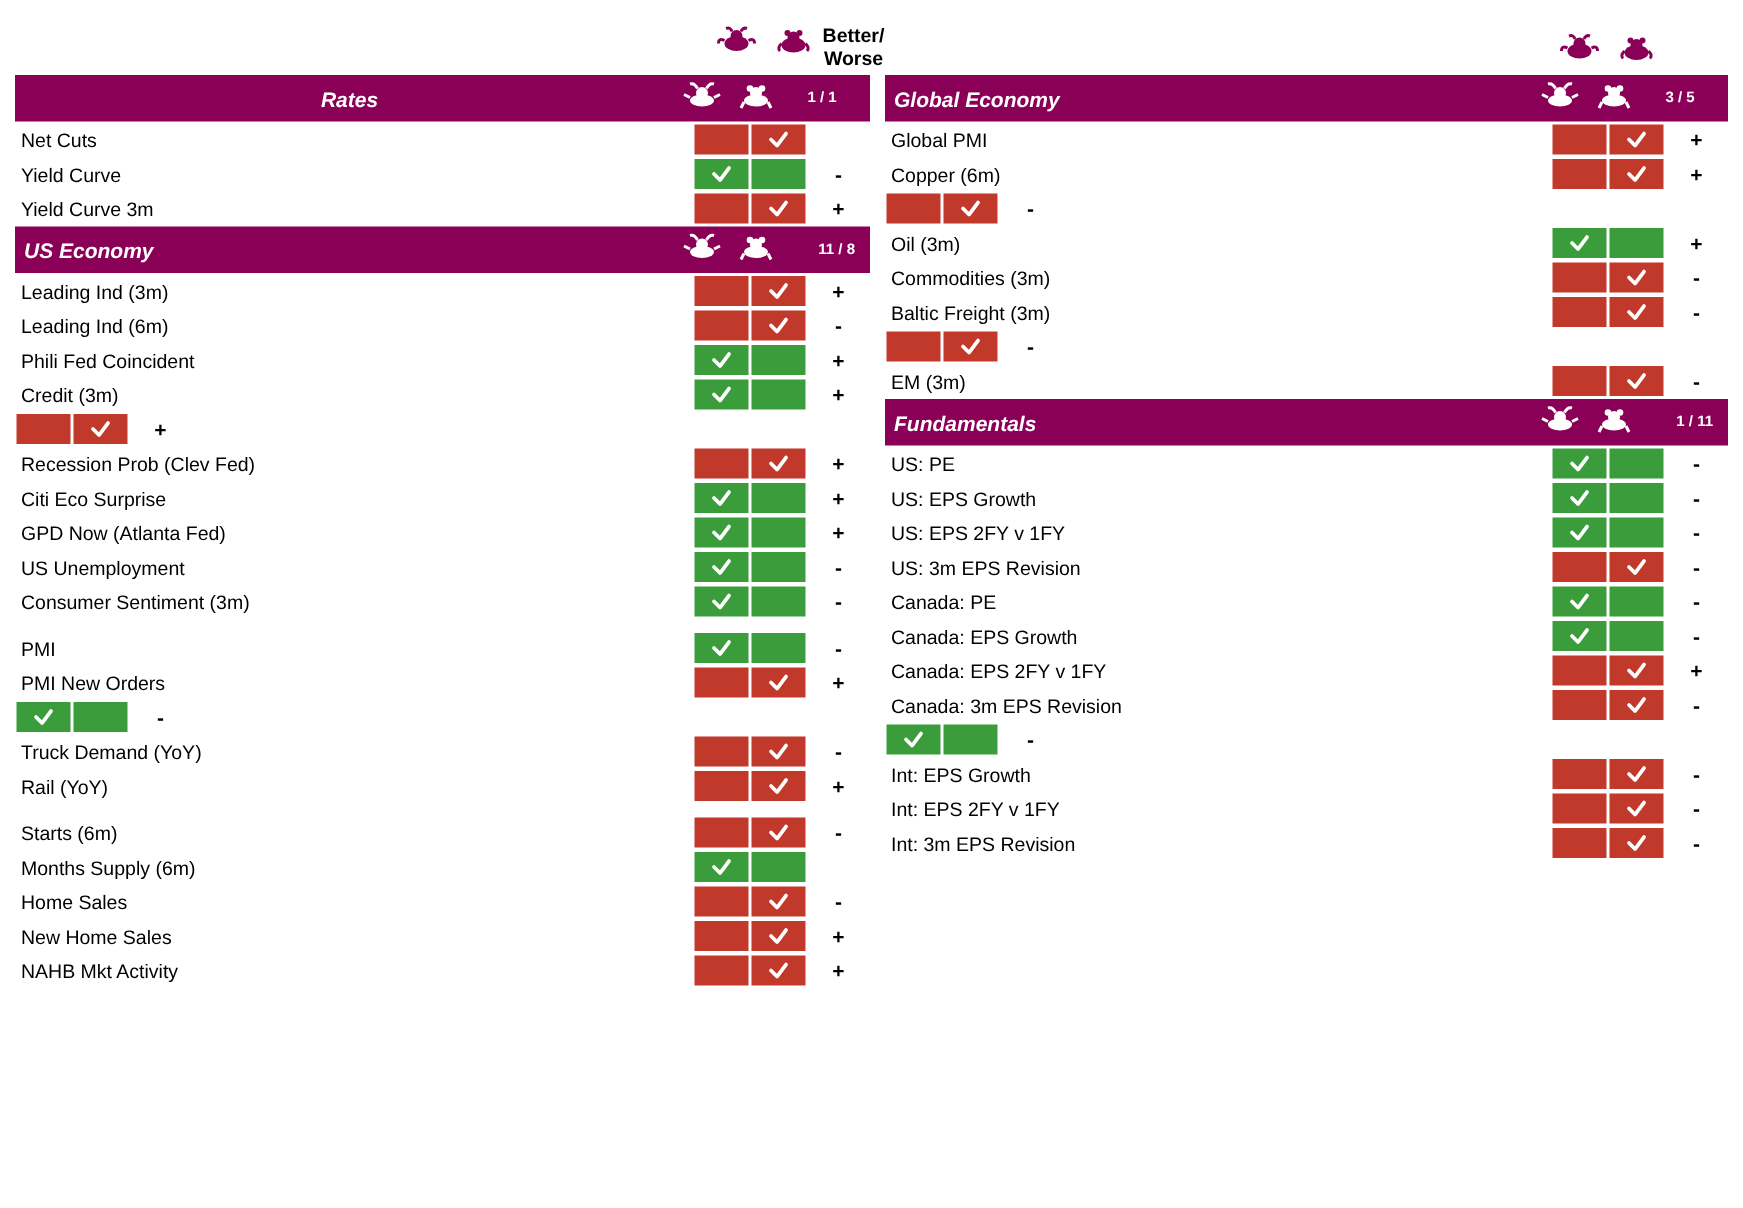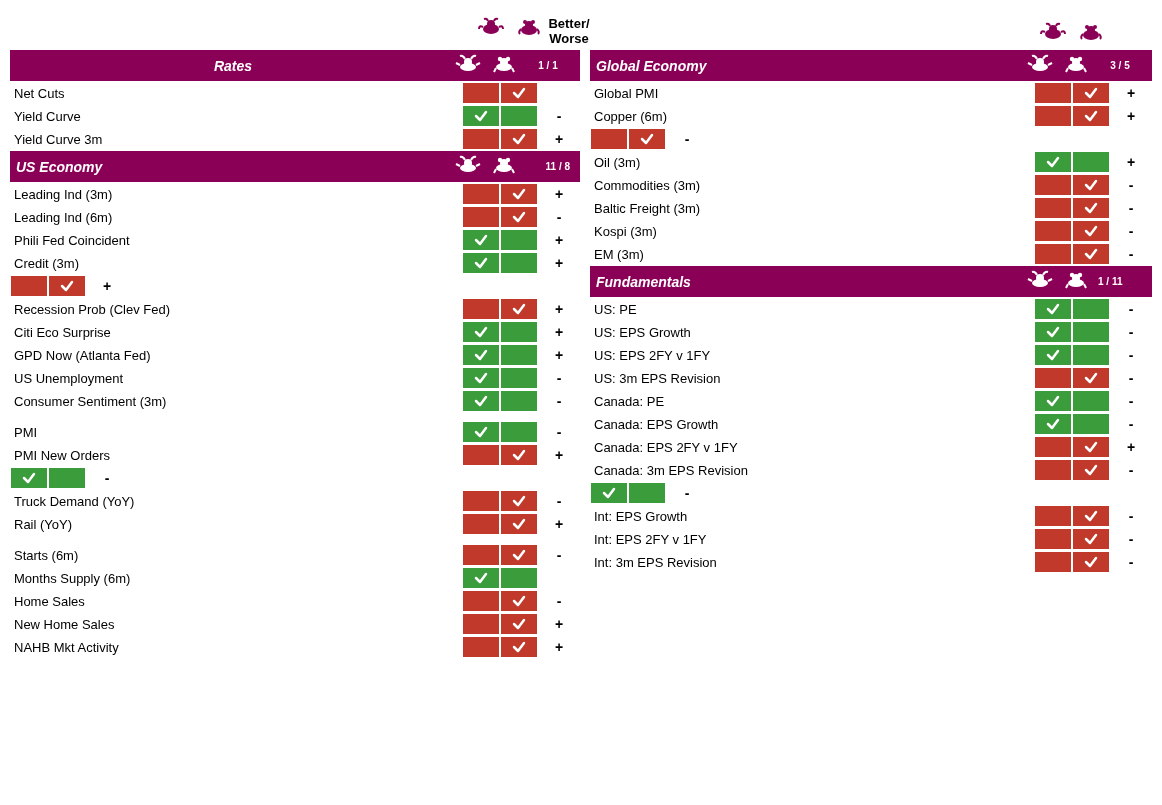--- a/index.html
+++ b/index.html
@@ -495,21 +495,20 @@
         <div class="row-metric">Baltic Freight (3m)</div>
         <div class="empty-cell" style="background: rgb(192, 57, 43);"></div>
         <div class="indicator-cell red" style="background: rgb(192, 57, 43);">
           <svg width="14" height="14" viewBox="0 0 14 14">
             <polyline points="2,7 6,11 12,3" stroke="white" stroke-width="2.5" fill="none" stroke-linecap="round" stroke-linejoin="round"></polyline>
           </svg>
         </div>
         <div class="bw-cell">-</div>
       </div>
       <div class="data-row">
-        <div class="row-metric">Kospi (3m)</div>
         <div class="empty-cell" style="background: rgb(192, 57, 43);"></div>
         <div class="indicator-cell red" style="background: rgb(192, 57, 43);">
           <svg width="14" height="14" viewBox="0 0 14 14">
             <polyline points="2,7 6,11 12,3" stroke="white" stroke-width="2.5" fill="none" stroke-linecap="round" stroke-linejoin="round"></polyline>
           </svg>
         </div>
         <div class="bw-cell">-</div>
       </div>
       <div class="data-row">
         <div class="row-metric">EM (3m)</div>
@@ -532,21 +531,21 @@
     <path d="M17 5 Q19 1 22 2" stroke="white" stroke-width="2" fill="none"></path>
   </svg></div>
         <div style="width: 36px; text-align: center;"><svg width="28" height="20" viewBox="0 0 28 20">
     <ellipse cx="14" cy="13" rx="8" ry="4" fill="white"></ellipse>
     <circle cx="14" cy="8" r="4" fill="white"></circle>
     <circle cx="10" cy="5" r="2.2" fill="white"></circle>
     <circle cx="18" cy="5" r="2.2" fill="white"></circle>
     <line x1="6" y1="14" x2="4" y2="18" stroke="white" stroke-width="2"></line>
     <line x1="22" y1="14" x2="24" y2="18" stroke="white" stroke-width="2"></line>
   </svg></div>
-        <div class="section-score" style="min-width: 52px; text-align: left;">1 / 11</div>
+        <div class="section-score" style="min-width: 52px; text-align: right;">1 / 11</div>
       </div>
       <div class="data-row">
         <div class="row-metric">US: PE</div>
         <div class="indicator-cell green">
           <svg width="14" height="14" viewBox="0 0 14 14">
             <polyline points="2,7 6,11 12,3" stroke="white" stroke-width="2.5" fill="none" stroke-linecap="round" stroke-linejoin="round"></polyline>
           </svg>
         </div>
         <div class="empty-cell" style="background: rgb(58, 156, 58);"></div>
         <div class="bw-cell">-</div>

